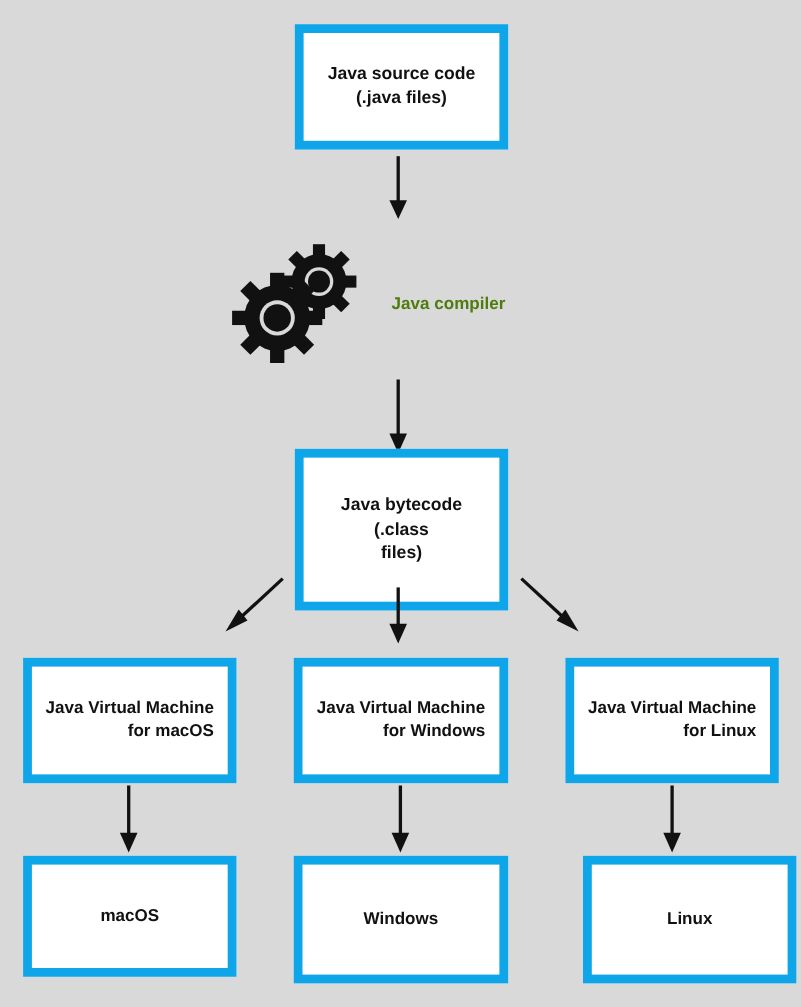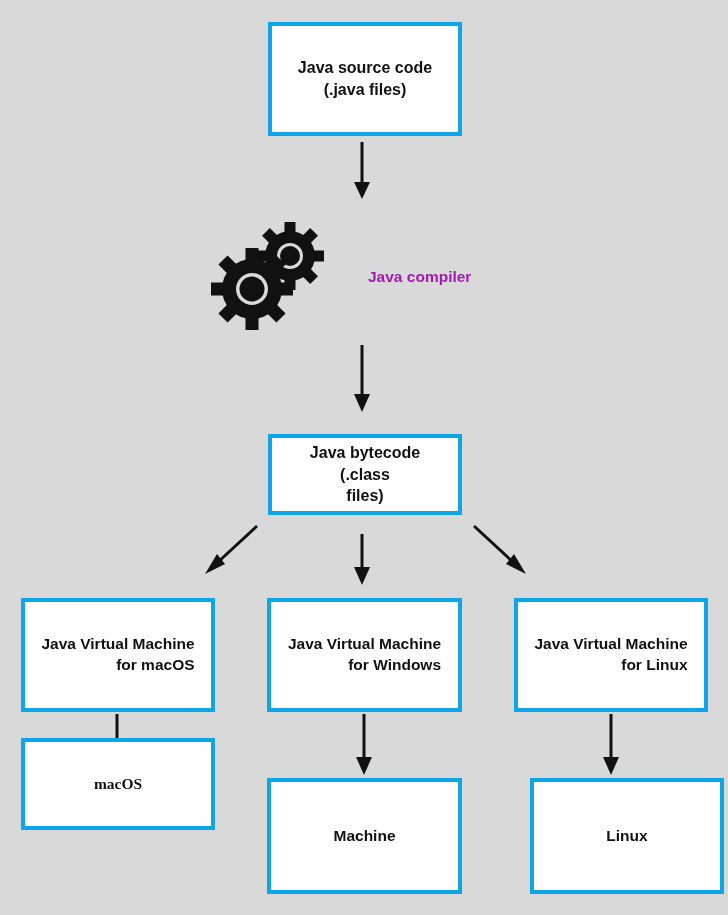--- a/index.html
+++ b/index.html
@@ -14,59 +14,59 @@
   #canvas {
     position: relative;
     width: 728px;
     height: 915px;
     background: #d9d9d9;
     overflow: hidden;
   }
   .node-box {
     position: absolute;
     background: #ffffff;
-    border: 4px solid #0ea5e9;
+    border: 8px solid #0ea5e9;
     box-sizing: border-box;
     display: flex;
     align-items: center;
     justify-content: center;
     text-align: center;
   }
   .node-label {
     font-weight: bold;
     color: #111111;
     line-height: 1.35;
     padding: 0 12px;
     white-space: pre-line;
   }
   
   #box-source   { left: 268px; top: 22px;  width: 194px; height: 114px; }
-  #box-bytecode { left: 268px; top: 434px; width: 194px; height: 81px; }
+  #box-bytecode { left: 268px; top: 408px; width: 194px; height: 147px; }
 
   #box-jvm-macos   { left: 21px;  top: 598px; width: 194px; height: 114px; }
   #box-jvm-windows { left: 267px; top: 598px; width: 195px; height: 114px; }
   #box-jvm-linux   { left: 514px; top: 598px; width: 194px; height: 114px; }
 
-  #box-os-macos   { left: 21px;  top: 738px; width: 194px; height: 92px; font-family: Liberation Serif, serif; }
+  #box-os-macos   { left: 21px;  top: 778px; width: 194px; height: 110px; }
   #box-os-windows { left: 267px; top: 778px; width: 195px; height: 116px; }
   #box-os-linux   { left: 514px; top: 778px; width: 194px; height: 116px; margin-left: 16px; }
 
   #box-source .node-label,
   #box-bytecode .node-label { font-size: 16px; }
   .jvm-box .node-label { font-size: 15.5px; text-align: right; }
   .os-box  .node-label { font-size: 15.5px; }
 
   
   #compiler-label {
     position: absolute;
-    left: 368px;
+    left: 356px;
     top: 268px;
     font-size: 15.5px;
     font-weight: bold;
-    color: #a21caf;
+    color: #4d7c0f;
     white-space: nowrap;
   }
 
   
   #gears-icon {
     position: absolute;
     left: 205px;
     top: 218px;
     width: 125px;
     height: 115px;
@@ -186,19 +186,19 @@
   </svg>
   <svg class="arrow-svg" id="arrow-jvm-os-right" viewBox="0 0 44 62">
     <line x1="22" y1="0" x2="22" y2="46" stroke="#111111" stroke-width="3"></line>
     <polygon points="22,61 14,43 30,43" fill="#111111"></polygon>
   </svg>
 
   <div class="node-box os-box" id="box-os-macos">
     <span class="node-label">macOS</span>
   </div>
   <div class="node-box os-box" id="box-os-windows">
-    <span class="node-label">Machine</span>
+    <span class="node-label">Windows</span>
   </div>
   <div class="node-box os-box" id="box-os-linux">
     <span class="node-label">Linux</span>
   </div>
 
 </div>
 
 </body></html>

